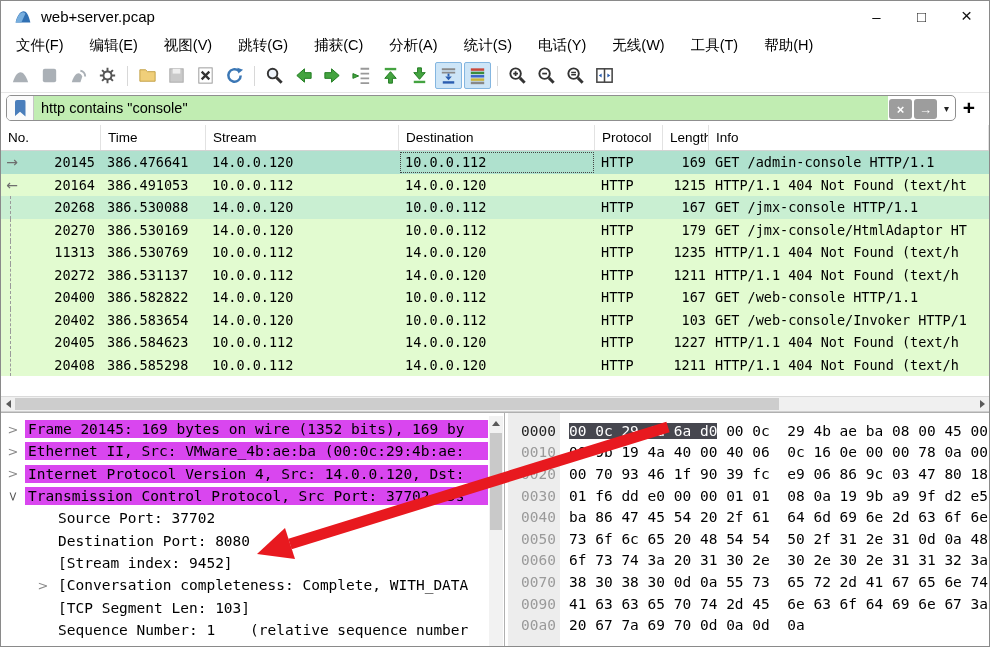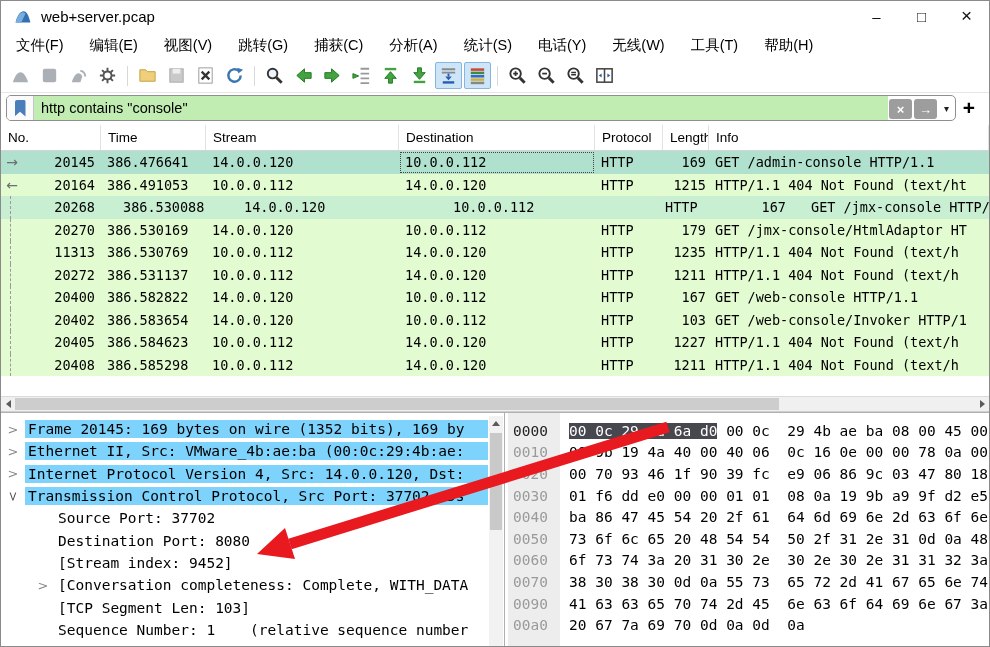--- a/index.html
+++ b/index.html
@@ -34,21 +34,21 @@
   .fbtn { width: 23px; height: 20px; margin: 3px 1px 0 1px; border-radius: 3px; background: #9d9d9d; color: #fff; display: flex; align-items: center; justify-content: center; font-size: 13px; font-weight: bold; }
   .dd-arrow { width: 17px; display: flex; align-items: center; justify-content: center; font-size: 10px; color: #222; }
   .add-btn { width: 26px; text-align: center; font-size: 21px; font-weight: bold; line-height: 24px; }
 
   
   .plist { background: #fde047; }
   .plist-header { display: grid; grid-template-columns: 100px 105px 193px 196px 68px 46px 1fr; height: 26px; font-size: 13.5px; border-bottom: 1px solid #d4d4d4; background: #fff; }
   .plist-header .hcell { display: flex; align-items: center; padding-left: 7px; border-right: 1px solid #e2e2e2; overflow: hidden; white-space: nowrap; }
   .prow { display: grid; grid-template-columns: 100px 105px 193px 196px 68px 46px 1fr; height: 22.5px; font-family: "DejaVu Sans Mono", monospace; font-size: 13.5px; align-items: center; white-space: nowrap; }
   .prow.normal   { background: #e2fbd0; }
-  .prow.related  { background: #c9efd2; gap: 16px; }
+  .prow.related  { background: #c9efd2; }
   .prow.selected { background: #afe1ce; }
   .cell { overflow: hidden; padding-left: 6px; height: 100%; display: flex; align-items: center; }
   .c-no { padding-left: 0; }
   .gutter { width: 22px; height: 100%; position: relative; display: flex; align-items: center; justify-content: center; font-family: "DejaVu Sans", sans-serif; font-size: 14px; color: #6e6e6e; flex: none; }
   .m-stream::before { content: ""; position: absolute; left: 9px; top: 0; bottom: 0; border-left: 1px dashed #9a9a9a; }
   .num { flex: 1; text-align: right; padding-right: 6px; }
   .c-len { justify-content: flex-end; padding-right: 3px; }
   .cell.focused { outline: 1px dotted #444; outline-offset: -2px; }
   .plist-filler { height: 20px; background: #fff; }
 
@@ -62,29 +62,29 @@
   .tri-up    { border-left: 4px solid transparent; border-right: 4px solid transparent; border-bottom: 5px solid #5a5a5a; }
 
   
   .bottom { display: flex; height: 235px; border-top: 1px solid #b0b0b0; background: #fff; }
   .details { width: 503px; position: relative; overflow: hidden; font-family: "DejaVu Sans Mono", monospace; font-size: 14.5px; padding: 5px 16px 0 0; }
   .dline { height: 22.3px; display: flex; align-items: center; white-space: pre; }
   .dspacer { width: 30px; flex: none; }
   .dexp { width: 24px; flex: none; text-align: center; color: #8a8a8a; font-family: "DejaVu Sans", sans-serif; font-size: 13px; }
   .dexp.expanded { transform: rotate(90deg); color: #555; }
   .dtext { padding: 1px 3px; }
-  .dline.band .dtext { flex: 1; background: #7dd3fc; }
+  .dline.band .dtext { flex: 1; background: #d946ef; }
   .vscroll { position: absolute; right: 1px; top: 3px; bottom: 0; width: 14px; background: #f2f2f2; }
   .vs-up { height: 14px; display: flex; align-items: center; justify-content: center; }
   .vs-thumb { position: absolute; top: 17px; left: 1px; right: 1px; height: 97px; background: #c9c9c9; }
 
   .hexpane { flex: 1; border-left: 1px solid #b0b0b0; position: relative; overflow: hidden; font-family: "DejaVu Sans Mono", monospace; font-size: 14.5px; padding: 7px 0 0 4px; }
   .offset-strip { position: absolute; left: 3px; top: 0; bottom: 0; width: 52px; background: #ededed; }
   .hrow { height: 21.6px; display: flex; align-items: center; white-space: pre; position: relative; }
-  .hoffset { width: 48px; color: #9a9a9a; flex: none; margin-right: 12px; padding-left: 4px; }
+  .hoffset { width: 48px; color: #9a9a9a; flex: none; margin-right: 12px; padding-left: 12px; }
   .hoffset.active { color: #222; }
   .hl { background: #46474f; color: #fff; }
 
   
   .annotation { position: absolute; left: 0; top: 0; z-index: 50; pointer-events: none; }
 </style>
 </head>
 <body>
 
 <div class="titlebar">

